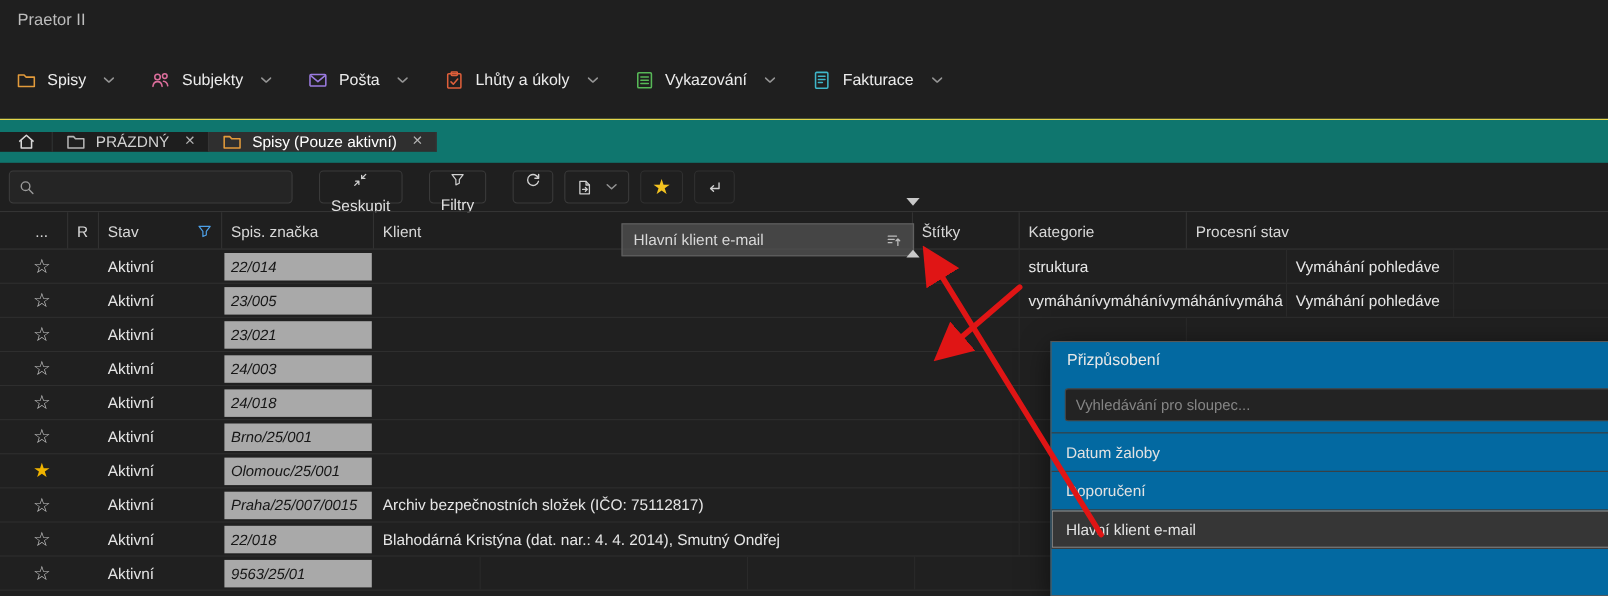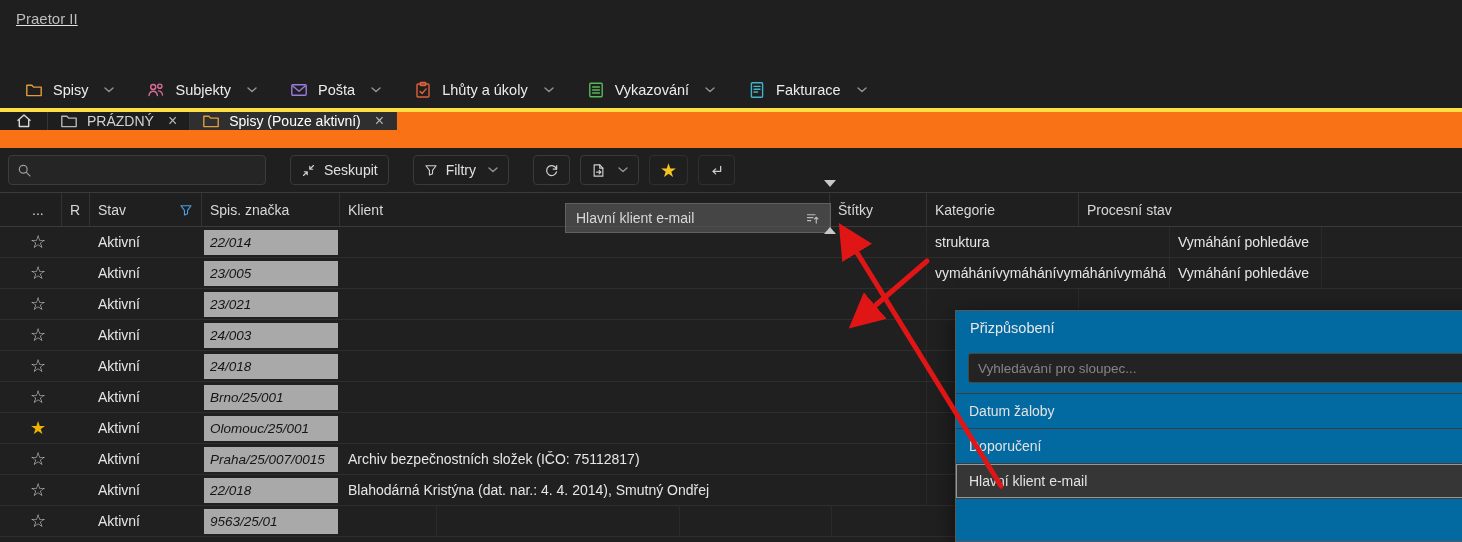--- a/index.html
+++ b/index.html
@@ -5,48 +5,48 @@
   * { box-sizing: border-box; margin: 0; padding: 0; }
   html,body { width:1462px; height:542px; overflow:hidden; }
   body {
     background:#1f1f1f; color:#e2e2e2;
     font-family:"Liberation Sans","DejaVu Sans",sans-serif;
     font-size:14px; position:relative;
   }
   svg { display:block; }
 
   
-  .titlebar { height:38px; padding:10px 0 0 16px;text-decoration:underline; }
+  .titlebar { height:38px; padding:10px 0 0 16px; }
   .titlebar span { color:#bdbdbd; font-size:15px; }
 
   
-  .menubar { height:70px; display:flex; align-items:flex-end; padding-left:12px; }
+  .menubar { height:70px; display:flex; align-items:center; padding-left:2px; }
   .menu-item { display:flex; align-items:center; padding:8px 12px; margin-right:8px; cursor:pointer; border-radius:3px; }
   .mi-icon { width:20px; height:20px; display:flex; align-items:center; justify-content:center; }
   .mi-label { margin-left:9px; color:#ececec; font-size:14.5px; }
   .chev { margin-left:16px; color:#949494; display:flex; }
 
   
-  .tabbar { height:40px; background:#f97316; display:flex; align-items:flex-start; border-top:4px solid #fde047; }
+  .tabbar { height:40px; background:#0f766e; display:flex; align-items:center; border-top:1px solid #fde047; }
   .tab { display:flex; align-items:center; padding:0 12px; border-right:1px solid #353535; color:#d2d2d2; cursor:pointer; background:#1e1e1e; }
   .tab.home { width:48px; justify-content:center; color:#d8d8d8; }
   .tab .tab-ic { color:#b5b5b5; display:flex; margin-right:9px; }
   .tab.active { background:#2f2f2f; color:#fff; }
   .tab.active .tab-ic { color:#e39b3b; }
   .tab-close { margin-left:14px; color:#b5b5b5; font-size:16px; line-height:1; cursor:pointer; }
 
   
   .toolbar { height:44px; display:flex; align-items:center; padding:0 8px; gap:10px; }
   .searchbox { width:258px; height:30px; background:#252525; border:1px solid #3c3c3c; border-radius:4px;
                display:flex; align-items:center; padding:0 8px; color:#9a9a9a; }
   .searchbox input { flex:1; background:transparent; border:none; outline:none; color:#ddd; margin-left:7px; font-size:13.5px; }
   .tbtn { height:30px; display:inline-flex; align-items:center; gap:8px; padding:0 10px;
           background:transparent; border:1px solid #3a3a3a; border-radius:4px; color:#e0e0e0; font-size:14px; cursor:pointer; }
   .tbtn .bic { display:flex; color:#cfcfcf; }
-  .tbtn.ml { margin-left:14px; }
+  .tbtn.ml { margin-left:14px;flex-direction:column; }
   .tbtn .chev { margin-left:4px; }
   .star-btn { color:#f3c320; font-size:19px; line-height:1; }
   .plain { border-color:#303030; }
 
   
   .grid { position:relative; border-top:1px solid #3a3a3a; }
   .ghead { height:34px; display:flex; border-bottom:1px solid #3a3a3a; background:#1f1f1f; position:relative; }
   .gh-cell { display:flex; align-items:center; padding-left:8px; color:#d8d8d8; font-size:14px;
              border-right:1px solid #323232; overflow:hidden; white-space:nowrap; cursor:pointer; }
   .gh-cell.last { border-right:none; }

